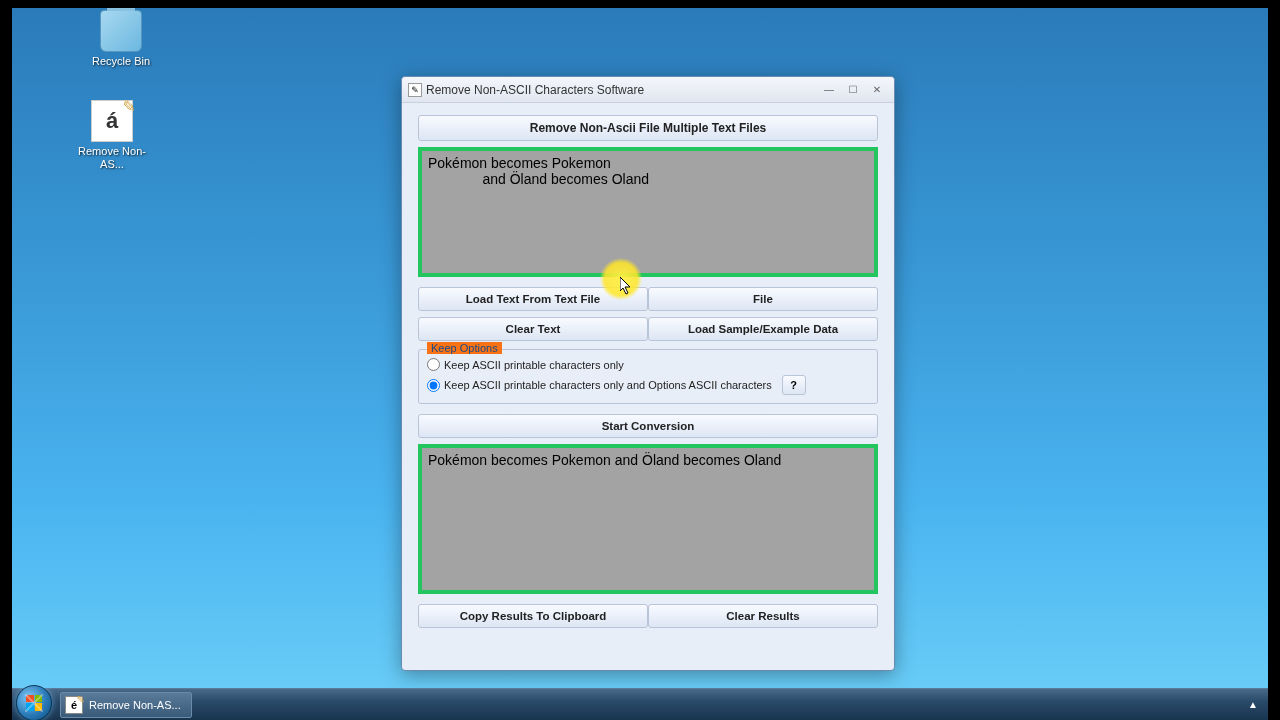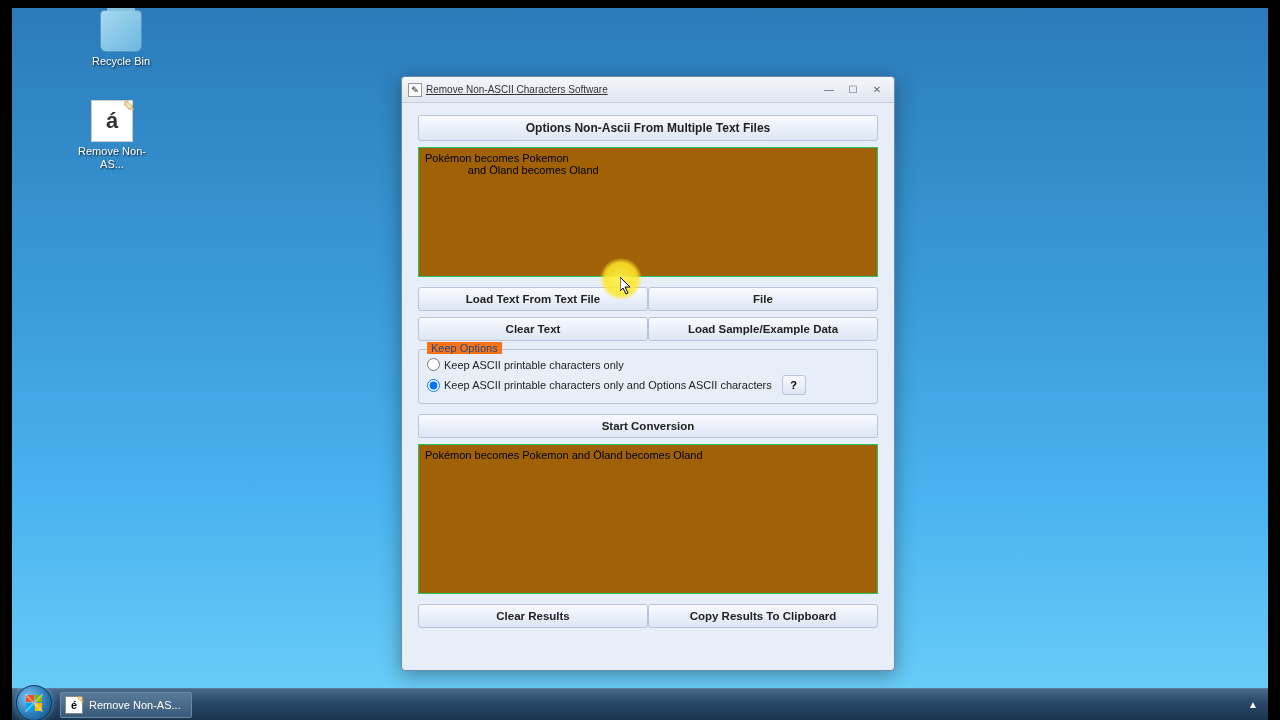--- a/index.html
+++ b/index.html
@@ -19,26 +19,26 @@
 .app-shortcut-icon { background:#fff; border:1px solid #ccc; position:relative; }
 .app-shortcut-icon::after { content:"á"; position:absolute; inset:0; display:flex; align-items:center; justify-content:center; font-size:22px; font-weight:bold; color:#333; }
 .app-shortcut-icon::before { content:"✎"; position:absolute; right:-4px; top:-4px; font-size:16px; color:#d4a84a; }
 .window {
   position: absolute; left: 389px; top: 68px; width: 494px; height: 595px;
   background: #e8eef8; border: 1px solid #6a8ab0; border-radius: 4px;
   box-shadow: 0 4px 20px rgba(0,0,0,0.35);
 }
 .titlebar { height: 26px; background: linear-gradient(#f4f6fb,#e0e6f0); border-bottom: 1px solid #c8d0de; display:flex; align-items:center; padding: 0 6px; border-radius: 4px 4px 0 0; }
 .titlebar .tb-icon { width:14px; height:14px; margin-right:4px; background:#fff; border:1px solid #999; font-size:9px; display:flex; align-items:center; justify-content:center; }
-.titlebar .title { font-size: 10px; color: #333; flex:1;text-decoration:underline; }
+.titlebar .title { font-size: 12px; color: #333; flex:1; }
 .titlebar .win-controls { display:flex; gap:2px; }
 .titlebar .win-btn { width:22px; height:16px; display:flex; align-items:center; justify-content:center; font-size:10px; color:#666; cursor:pointer; }
 .win-body { padding: 12px 16px; }
 .banner { height: 26px; background: linear-gradient(#f8faff,#dde6f4); border:1px solid #b8c4d8; border-radius:3px; display:flex; align-items:center; justify-content:center; font-size:12px; font-weight:bold; color:#222; }
-.textbox { width:100%; height:130px; resize:none; border:1px solid #22c55e; background:#a16207; font-size:11px; font-family: Tahoma, sans-serif; padding:4px 6px; margin-top:6px; overflow-y:scroll; }
+.textbox { width:100%; height:130px; resize:none; border:4px solid #22c55e; background:#a3a3a3; font-size:14px; font-family: Tahoma, sans-serif; padding:4px 6px; margin-top:6px; overflow-y:scroll; }
 .textbox2 { height:150px; }
 .btn-row { display:flex; gap:0; margin-top:6px; }
 .btn { flex:1; height:24px; background: linear-gradient(#f8faff,#dde6f4); border:1px solid #b8c4d8; border-radius:3px; font-size:11.5px; font-weight:bold; color:#222; cursor:pointer; }
 .fieldset { border:1px solid #b8c4d8; border-radius:3px; margin-top:8px; padding: 4px 8px 8px; position:relative; }
 .fieldset-legend { position:absolute; top:-8px; left:8px; background:#f97316; padding:0 4px; font-size:11px; color:#164a8a; }
 .radio-row { display:flex; align-items:center; gap:4px; margin-top:4px; font-size:11px; color:#222; }
 .radio-row input { margin:0; }
 .help-btn { width:24px; height:20px; border:1px solid #b8c4d8; background:linear-gradient(#f8faff,#dde6f4); border-radius:3px; font-size:11px; font-weight:bold; cursor:pointer; margin-left:6px; }
 .start-btn { width:100%; margin-top:10px; }
 .cursor-highlight { position:absolute; left:588px; top:250px; width:42px; height:42px; border-radius:50%; background: radial-gradient(circle, rgba(255,240,70,0.95) 0%, rgba(255,230,40,0.85) 55%, rgba(255,220,20,0) 72%); pointer-events:none; z-index:50; }
@@ -81,21 +81,21 @@
     <div class="titlebar">
       <div class="tb-icon">✎</div>
       <div class="title">Remove Non-ASCII Characters Software</div>
       <div class="win-controls">
         <div class="win-btn">—</div>
         <div class="win-btn">☐</div>
         <div class="win-btn">✕</div>
       </div>
     </div>
     <div class="win-body">
-      <div class="banner">Options Non-Ascii From Multiple Text Files</div>
+      <div class="banner">Remove Non-Ascii File Multiple Text Files</div>
       <textarea class="textbox" style="">Pokémon becomes Pokemon
               and Öland becomes Oland</textarea>
       <div class="btn-row">
         <button class="btn">Load Text From Text File</button>
         <button class="btn">File</button>
       </div>
       <div class="btn-row">
         <button class="btn">Clear Text</button>
         <button class="btn">Load Sample/Example Data</button>
       </div>
@@ -107,22 +107,22 @@
         </label>
         <label class="radio-row">
           <input type="radio" name="keep" checked="" style="">
           <span>Keep ASCII printable characters only and Options ASCII characters</span>
           <button class="help-btn">?</button>
         </label>
       </div>
       <button class="btn start-btn">Start Conversion</button>
       <textarea class="textbox textbox2" style="">Pokémon becomes Pokemon and Öland becomes Oland</textarea>
       <div class="btn-row">
+        <button class="btn">Copy Results To Clipboard</button>
         <button class="btn">Clear Results</button>
-        <button class="btn">Copy Results To Clipboard</button>
       </div>
     </div>
   </div>
 </div>
 
 <div class="cursor-highlight"></div>
 <svg class="cursor-arrow" width="14" height="20">
   <polygon points="0,0 0,14 3,11 6,17 8,16 5,10 10,10" fill="#fff" stroke="#000" stroke-width="1"></polygon>
 </svg>
 

